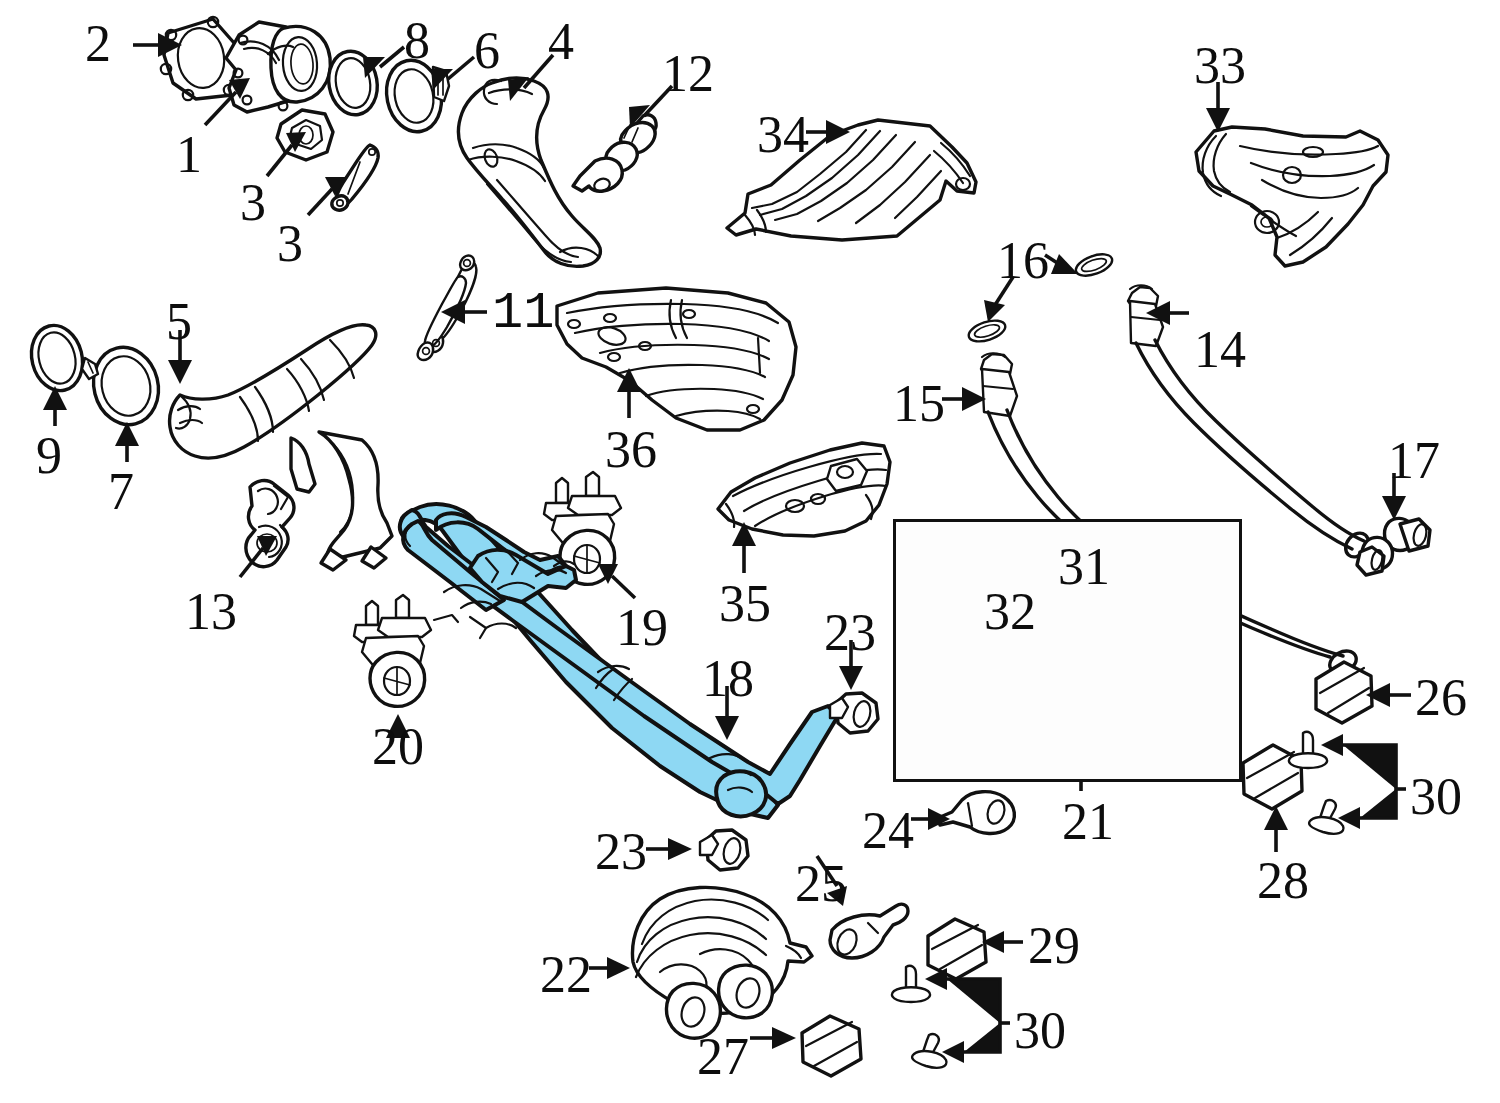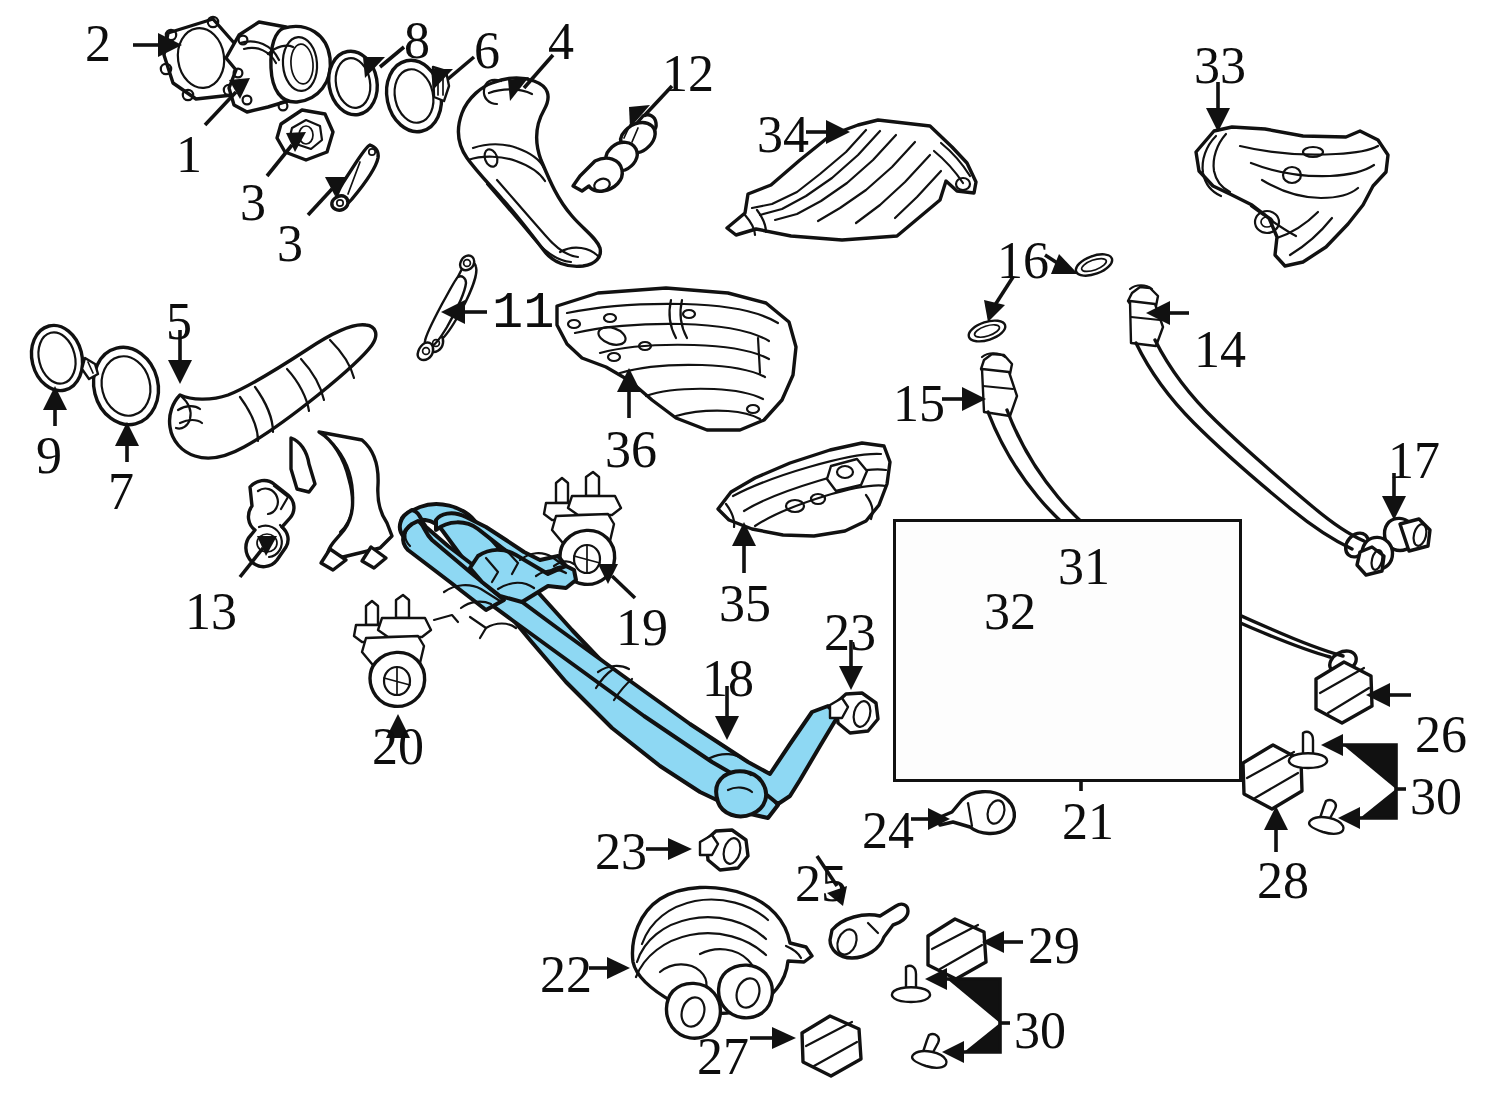--- a/index.html
+++ b/index.html
@@ -619,21 +619,21 @@
   <div class="callout" style="left:893px;top:378px;">15</div>
   <div class="callout" style="left:605px;top:424px;">36</div>
   <div class="callout" style="left:1371px;top:435px;margin-left:17px;">17</div>
   <div class="callout" style="left:185px;top:586px;">13</div>
   <div class="callout" style="left:719px;top:578px;">35</div>
   <div class="callout" style="left:616px;top:602px;">19</div>
   <div class="callout" style="left:824px;top:607px;">23</div>
   <div class="callout" style="left:1058px;top:541px;">31</div>
   <div class="callout" style="left:984px;top:586px;">32</div>
   <div class="callout" style="left:702px;top:653px;">18</div>
-  <div class="callout" style="left:1415px;top:709px;text-align:center;">26</div>
+  <div class="callout" style="left:1415px;top:672px;text-align:center;">26</div>
   <div class="callout" style="left:372px;top:721px;">20</div>
   <div class="callout" style="left:1410px;top:771px;">30</div>
   <div class="callout" style="left:1062px;top:796px;text-align:right;">21</div>
   <div class="callout" style="left:862px;top:805px;">24</div>
   <div class="callout" style="left:595px;top:826px;">23</div>
   <div class="callout" style="left:795px;top:818px;margin-top:40px;">25</div>
   <div class="callout" style="left:1257px;top:855px;">28</div>
   <div class="callout" style="left:540px;top:949px;">22</div>
   <div class="callout" style="left:1028px;top:920px;">29</div>
   <div class="callout" style="left:1014px;top:1005px;">30</div>

